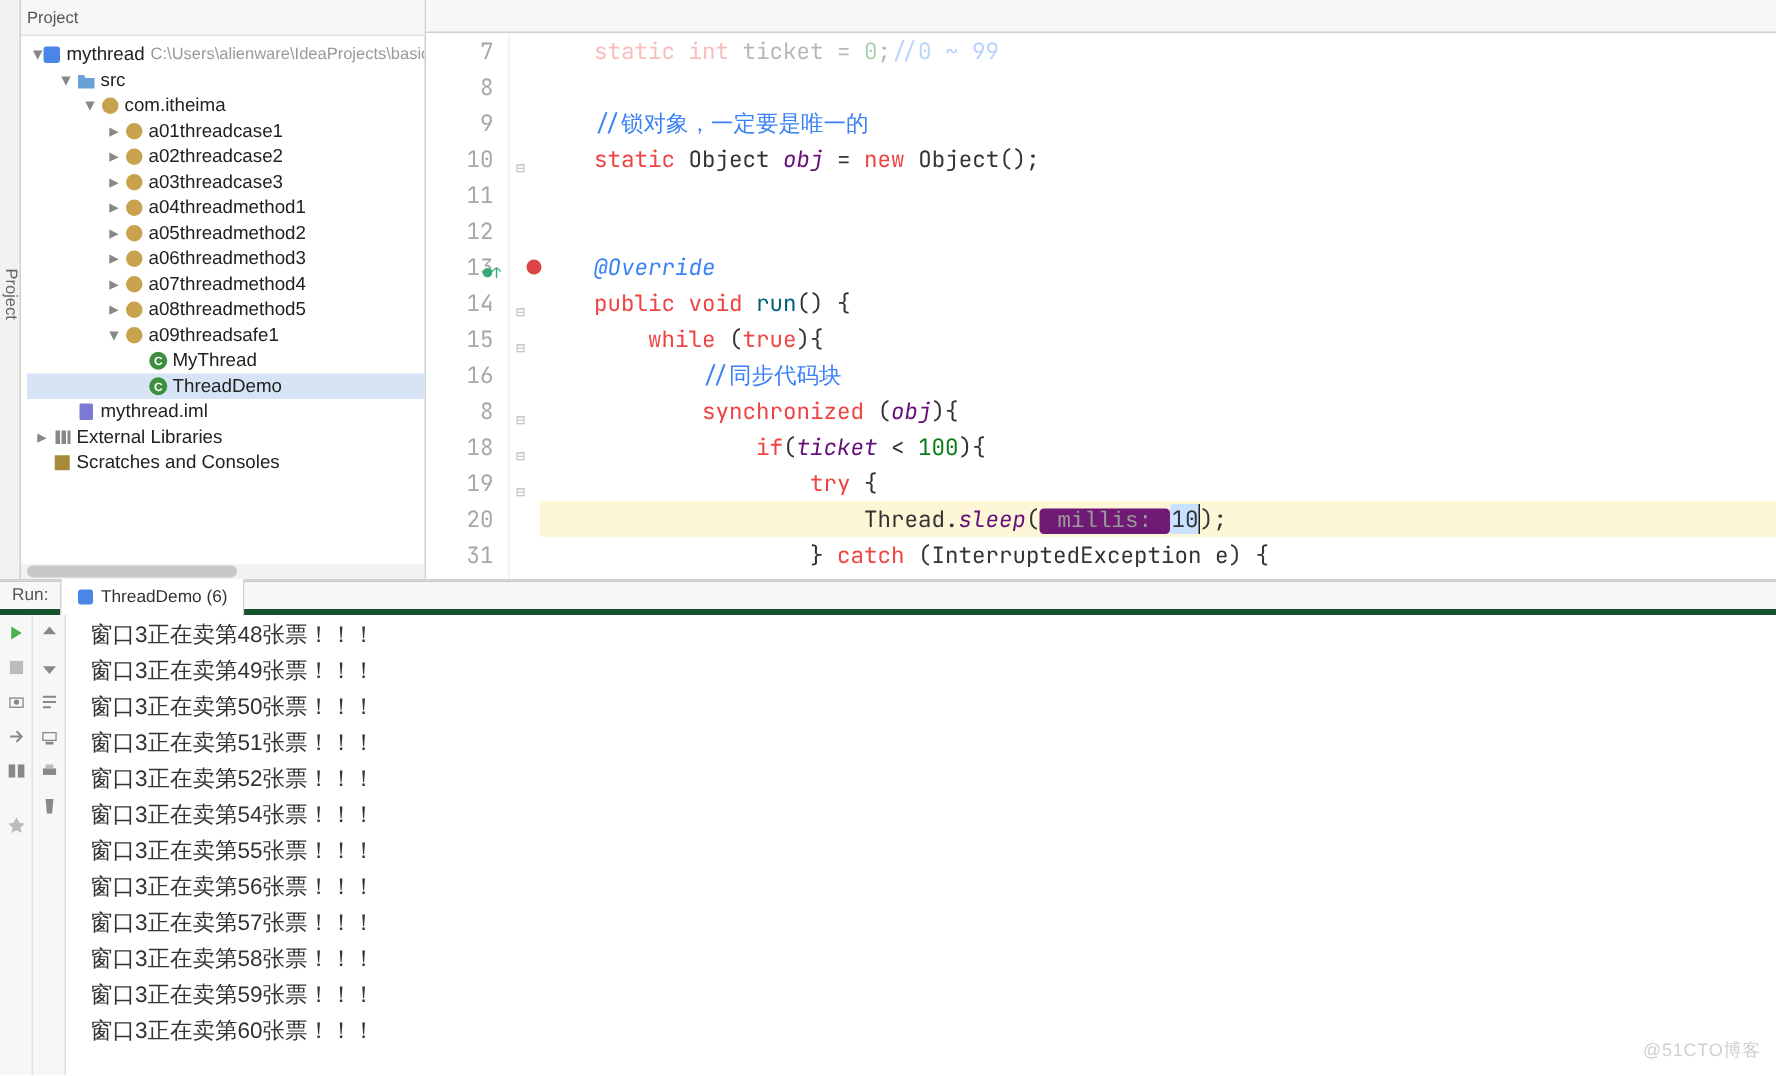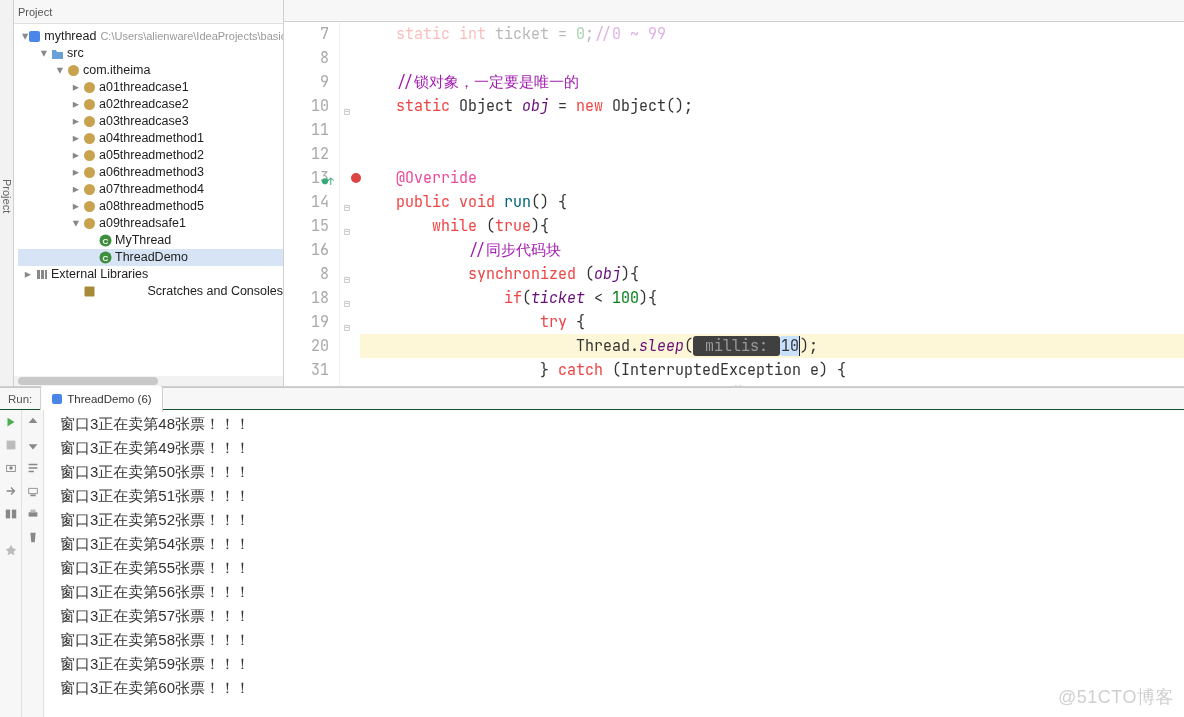--- a/index.html
+++ b/index.html
@@ -34,41 +34,41 @@
   .gutter .ln { height:24px; position:relative;}
   .gutter .bp { position:absolute; right:-32px; top:7px; width:10px; height:10px; border-radius:50%; background:#d44; display:none;}
   .gutter .ln.bp-on .bp{display:block;}
   .gutmark{position:absolute;left:38px;top:4px;font-size:10px;color:#3a7;}
   .foldcol { width:14px; color:#bbb; font-size:10px; padding-top:0;}
   .foldcol .f{height:24px;display:flex;align-items:flex-start;justify-content:center;padding-top:6px;cursor:pointer;}
   .code { flex:1; white-space: pre; padding-left:6px; }
   .code .line{height:24px;}
   .code .hl{background:#fdf7d8;}
   .kw{color:#ef4444;font-weight:normal;}
-  .ann{color:#ec4899;}
+  .ann{color:#3b82f6;font-style:italic;}
   .str{color:#067d17;}
-  .cmt{color:#a21caf;}
+  .cmt{color:#3b82f6;}
   .fn{color:#00627a;}
   .it{font-style:italic;color:#660e7a;}
-  .hint{color:#999;background:#404040;border-radius:3px;padding:0 3px;font-style:normal;}
+  .hint{color:#999;background:#701a75;border-radius:3px;padding:0 3px;font-style:normal;font-family:Liberation Mono, monospace;}
   .carethl{background:#c8e1ff;border-radius:2px;padding:0 1px;}
   .caret{border-left:1px solid #222;margin-left:-1px;}
 
   .run-panel { flex:1; display:flex; flex-direction:column; border-top:1px solid #c8c8c8;}
-  .run-header { height:22px; line-height:22px; display:flex; align-items:center; border-bottom:1px solid #14532d; background:#f7f7f7; font-size:11.5px;}
+  .run-header { height:22px; line-height:22px; display:flex; align-items:center; border-bottom:4px solid #14532d; background:#f7f7f7; font-size:11.5px;}
   .run-header .lbl{padding:0 8px;color:#555;}
   .run-header .tab{padding:2px 10px;background:#fff;border:1px solid #d0d0d0;border-bottom:none;border-radius:3px 3px 0 0;display:flex;align-items:center;gap:4px;}
   .run-body { flex:1; display:flex; overflow:hidden;}
   .run-tools { width:22px; background:#f7f7f7; border-right:1px solid #e0e0e0; display:flex; flex-direction:column; align-items:center; padding-top:4px; gap:7px;}
   .run-tools2 { width:22px; background:#f7f7f7; border-right:1px solid #e0e0e0; display:flex; flex-direction:column; align-items:center; padding-top:4px; gap:7px;}
   .tbtn{width:16px;height:16px;display:flex;align-items:center;justify-content:center;cursor:pointer;color:#666;}
   .tbtn svg{width:14px;height:14px;}
   .console { flex:1; font-family:"Microsoft YaHei","SimSun",sans-serif; font-size:15px; line-height:24px; padding:2px 0 0 16px; overflow:hidden;}
   .console .cl{height:24px;}
-  .watermark{position:absolute;right:10px;bottom:8px;color:#d0d0d0;font-size:18px;letter-spacing:0.5px;}
+  .watermark{position:absolute;right:10px;bottom:8px;color:#d0d0d0;font-size:12px;letter-spacing:0.5px;}
 </style>
 </head>
 <body>
 
 <div class="root">
   <div class="top">
     <div class="side-tab">Project</div>
 
     <div class="project-panel">
       <div class="proj-header">Project</div>
@@ -195,30 +195,39 @@
           <div class="row sel" style="padding-left: 68px;">
             <span class="arrow"></span>
             <span class="icon klass">
               <svg width="13" height="13">
                 <circle cx="6.5" cy="6.5" r="6"></circle>
                 <text x="6.5" y="9.5" text-anchor="middle">C</text>
               </svg>
             </span>
             <span>ThreadDemo</span>
           </div>
+          <div class="row" style="padding-left: 20px;">
+            <span class="arrow"></span>
+            <span class="icon iml">
+              <svg width="13" height="13">
+                <rect x="2" y="1" width="9" height="11" rx="1"></rect>
+              </svg>
+            </span>
+            <span>mythread.iml</span>
+          </div>
           <div class="row" style="padding-left: 4px;">
             <span class="arrow">▸</span>
             <span class="icon lib">
               <svg width="13" height="13">
                 <path d="M2 2h3v9H2zM6 2h3v9H6zM10 2h2v9h-2z"></path>
               </svg>
             </span>
             <span>External Libraries</span>
           </div>
-          <div class="row" style="padding-left: 4px; justify-content: space-between;">
+          <div class="row" style="padding-left: 4px;">
             <span class="arrow"></span>
             <span class="icon scratch">
               <svg width="13" height="13">
                 <path d="M2 2h9v9H2z" fill="none" stroke="#a68a3a"></path>
                 <path d="M4 5h5M4 8h5" stroke="#a68a3a"></path>
               </svg>
             </span>
             <span>Scratches and Consoles</span>
           </div>
         </div>

